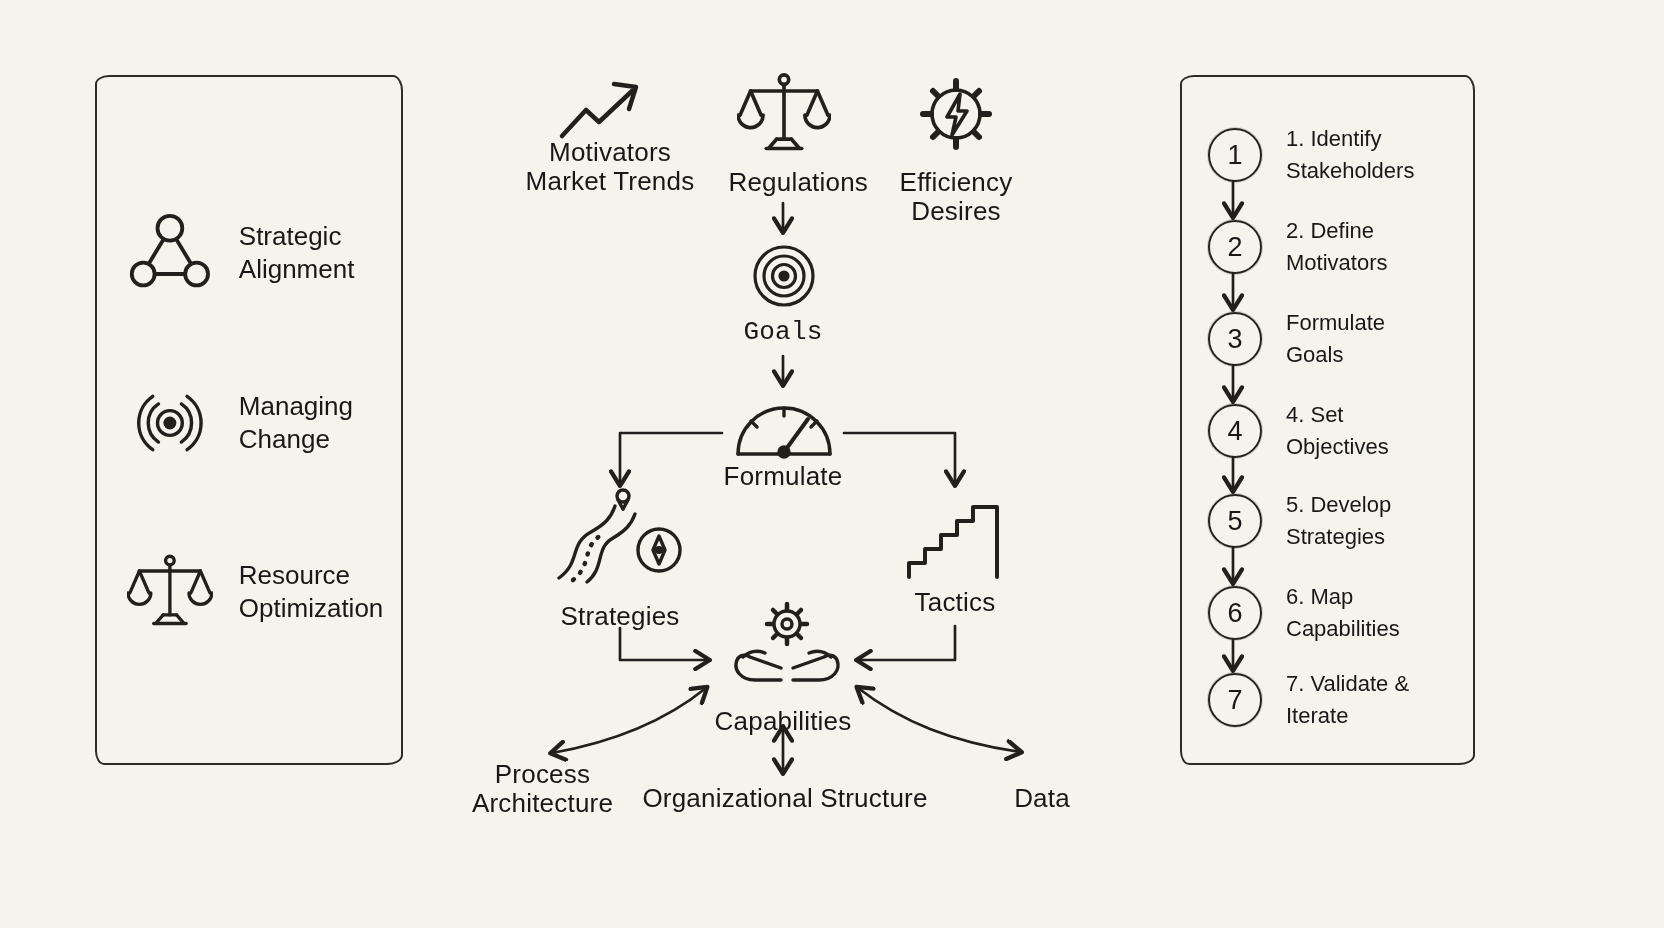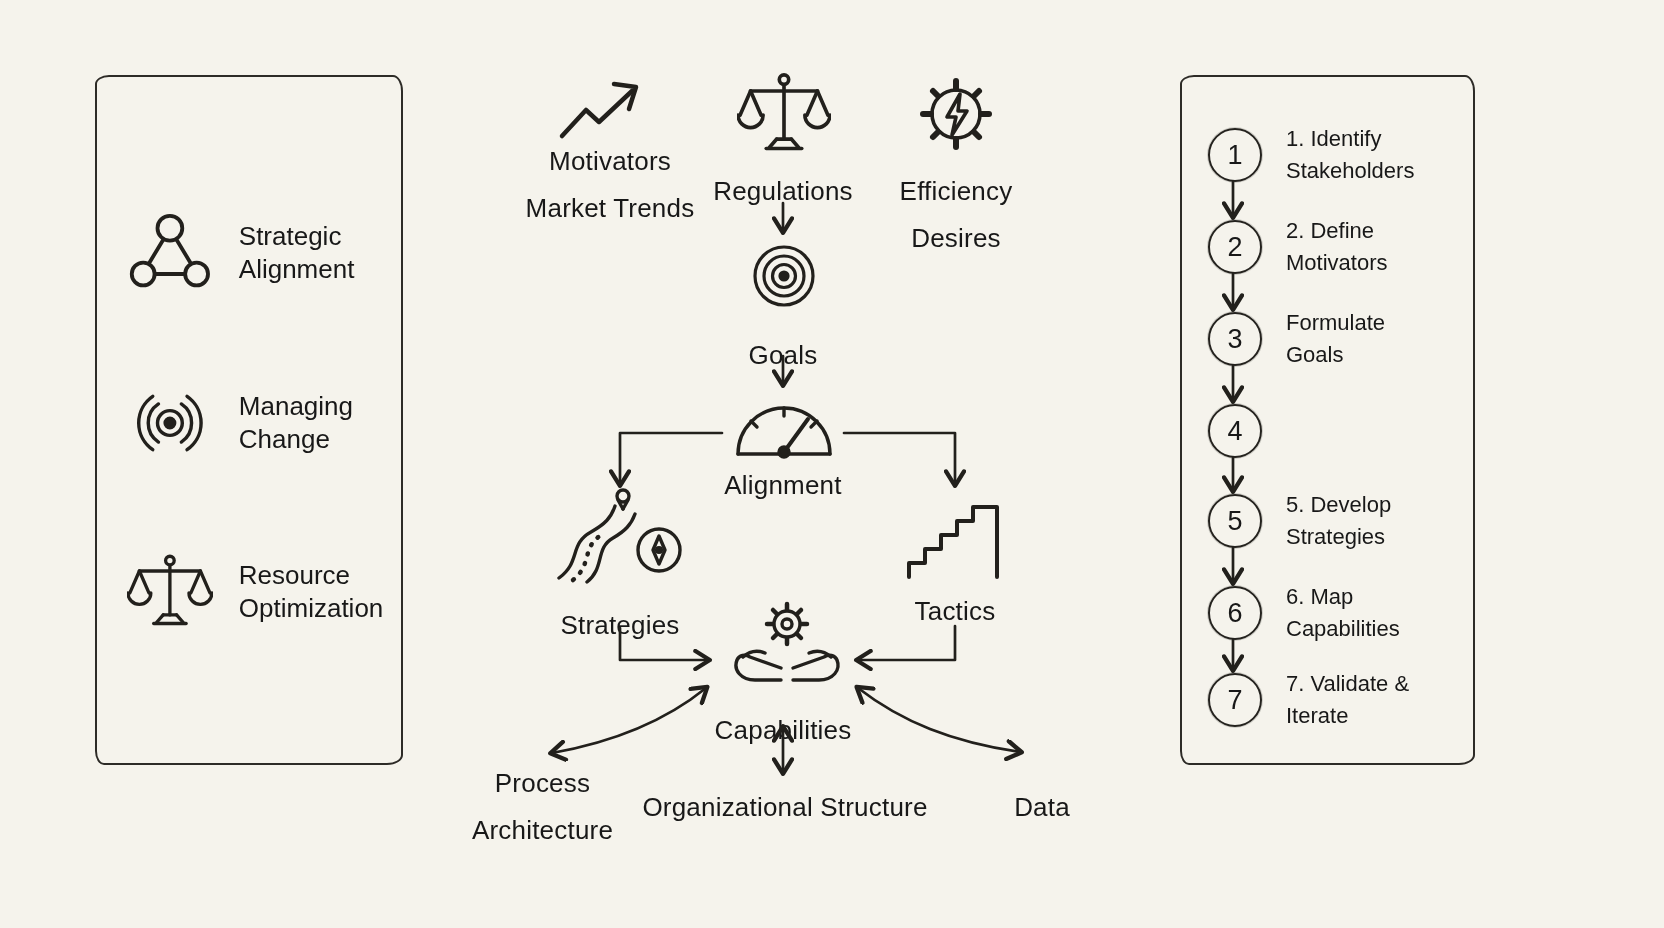--- a/index.html
+++ b/index.html
@@ -30,21 +30,21 @@
     width:54px; height:54px; flex:0 0 54px;
     border:2.6px solid #24221e; border-radius:50%;
     display:flex; align-items:center; justify-content:center;
     font-size:27px;
     box-shadow:0 0 0 1px rgba(40,38,34,0.18);
   }
   .rrow .txt { font-size:22px; line-height:32px; width:152px; text-align:left; }
 
   .lbl {
     position:absolute;
-    font-size:26px; line-height:47px;
+    font-size:26px; line-height:29px;
     text-align:center; color:#181818;
     letter-spacing:0.2px;
   }
   .nowrap { white-space:nowrap; }
 
   .node-icon { position:absolute; }
   svg.ic { display:block; stroke:#22201c; fill:none; stroke-linecap:round; stroke-linejoin:round; }
 
   #flow-arrows { position:absolute; left:0; top:0; pointer-events:none; }
 </style>
@@ -197,24 +197,24 @@
         <line x1="72" y1="14" x2="76" y2="10"></line>
       </g>
       <path d="M56 80 L30 80 C 16 80, 8 70, 12 60 C 14 55, 20 54, 25 57 L56 68"></path>
       <path d="M18 57 Q 28 48 40 53"></path>
       <path d="M68 80 L94 80 C 108 80, 116 70, 112 60 C 110 55, 104 54, 99 57 L68 68"></path>
       <path d="M106 57 Q 96 48 84 53"></path>
     </svg>
   </div>
 
   <div class="lbl" style="left:525px; top:138px; width:170px;">Motivators Market Trends</div>
-  <div class="lbl" style="left:698px; top:168px; width:170px;">Regulations</div>
+  <div class="lbl" style="left:698px; top:168px; width:170px;text-align:right;">Regulations</div>
   <div class="lbl" style="left:871px; top:168px; width:170px;">Efficiency Desires</div>
-  <div class="lbl" style="left:733px; top:332px; width:100px;">Goals</div>
-  <div class="lbl" style="left:703px; top:462px; width:160px;">Alignment</div>
+  <div class="lbl" style="left:733px; top:318px; width:100px;font-family:Liberation Mono, monospace;">Goals</div>
+  <div class="lbl" style="left:703px; top:462px; width:160px;">Formulate</div>
   <div class="lbl" style="left:545px; top:602px; width:150px;">Strategies</div>
   <div class="lbl" style="left:900px; top:588px; width:110px;">Tactics</div>
   <div class="lbl" style="left:703px; top:690px; width:160px;margin-top:17px;">Capabilities</div>
   <div class="lbl" style="left:450px; top:760px; width:185px;">Process Architecture</div>
   <div class="lbl nowrap" style="left:630px; top:784px; width:310px;">Organizational Structure</div>
   <div class="lbl" style="left:1000px; top:784px; width:84px;">Data</div>
 
   <div id="right-panel" class="panel">
 
     <div class="rrow" style="top:43px;">
@@ -224,20 +224,21 @@
     <div class="rrow" style="top:135px;">
       <div class="num-circle">2</div>
       <div class="txt">2. Define Motivators</div>
     </div>
     <div class="rrow" style="top:227px;">
       <div class="num-circle">3</div>
       <div class="txt">Formulate Goals</div>
     </div>
     <div class="rrow" style="top:319px;">
       <div class="num-circle">4</div>
+      <div class="txt">4. Set Objectives</div>
     </div>
     <div class="rrow" style="top:409px;">
       <div class="num-circle">5</div>
       <div class="txt">5. Develop Strategies</div>
     </div>
     <div class="rrow" style="top:501px;">
       <div class="num-circle">6</div>
       <div class="txt">6. Map Capabilities</div>
     </div>
     <div class="rrow" style="top:588px;">

